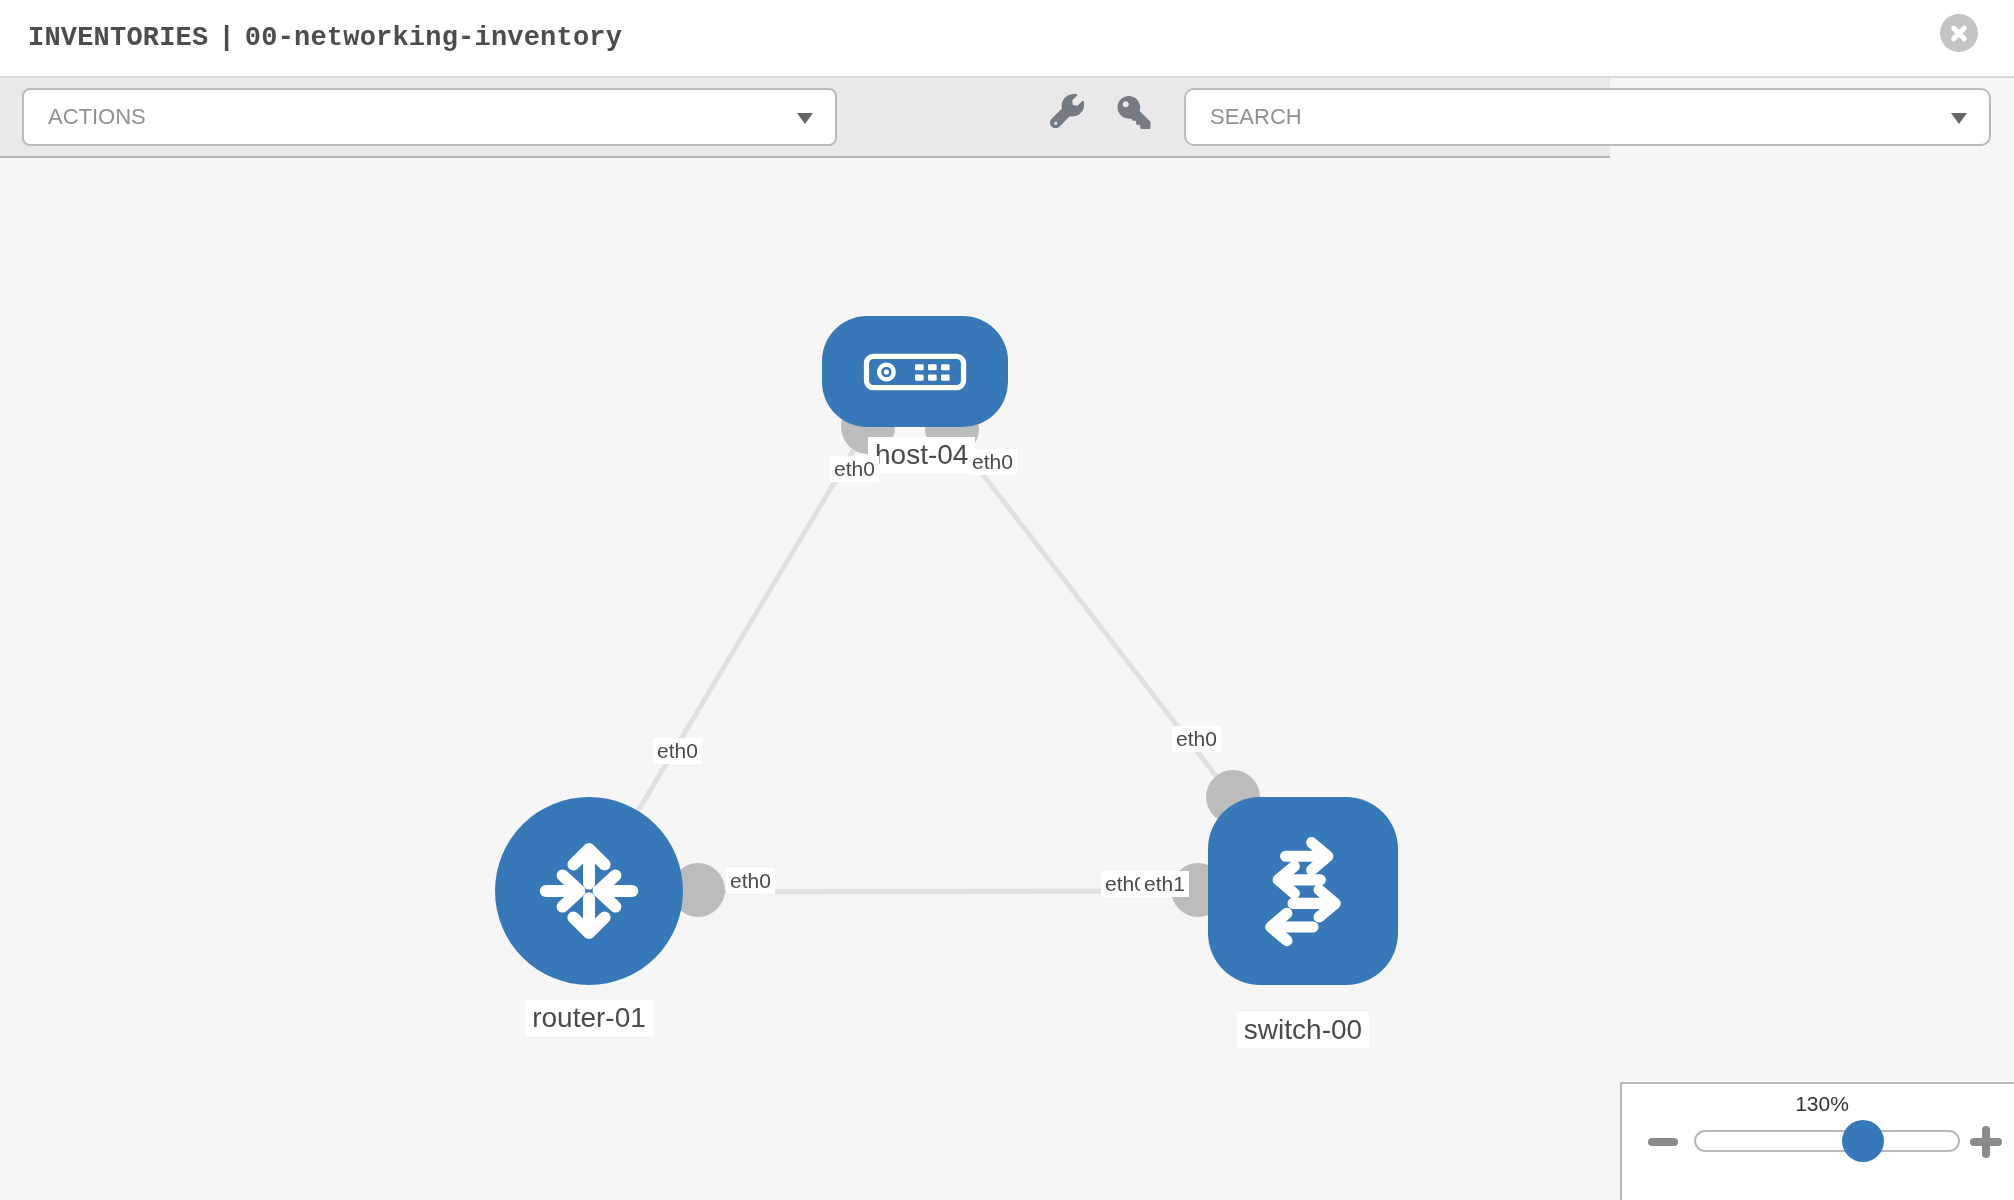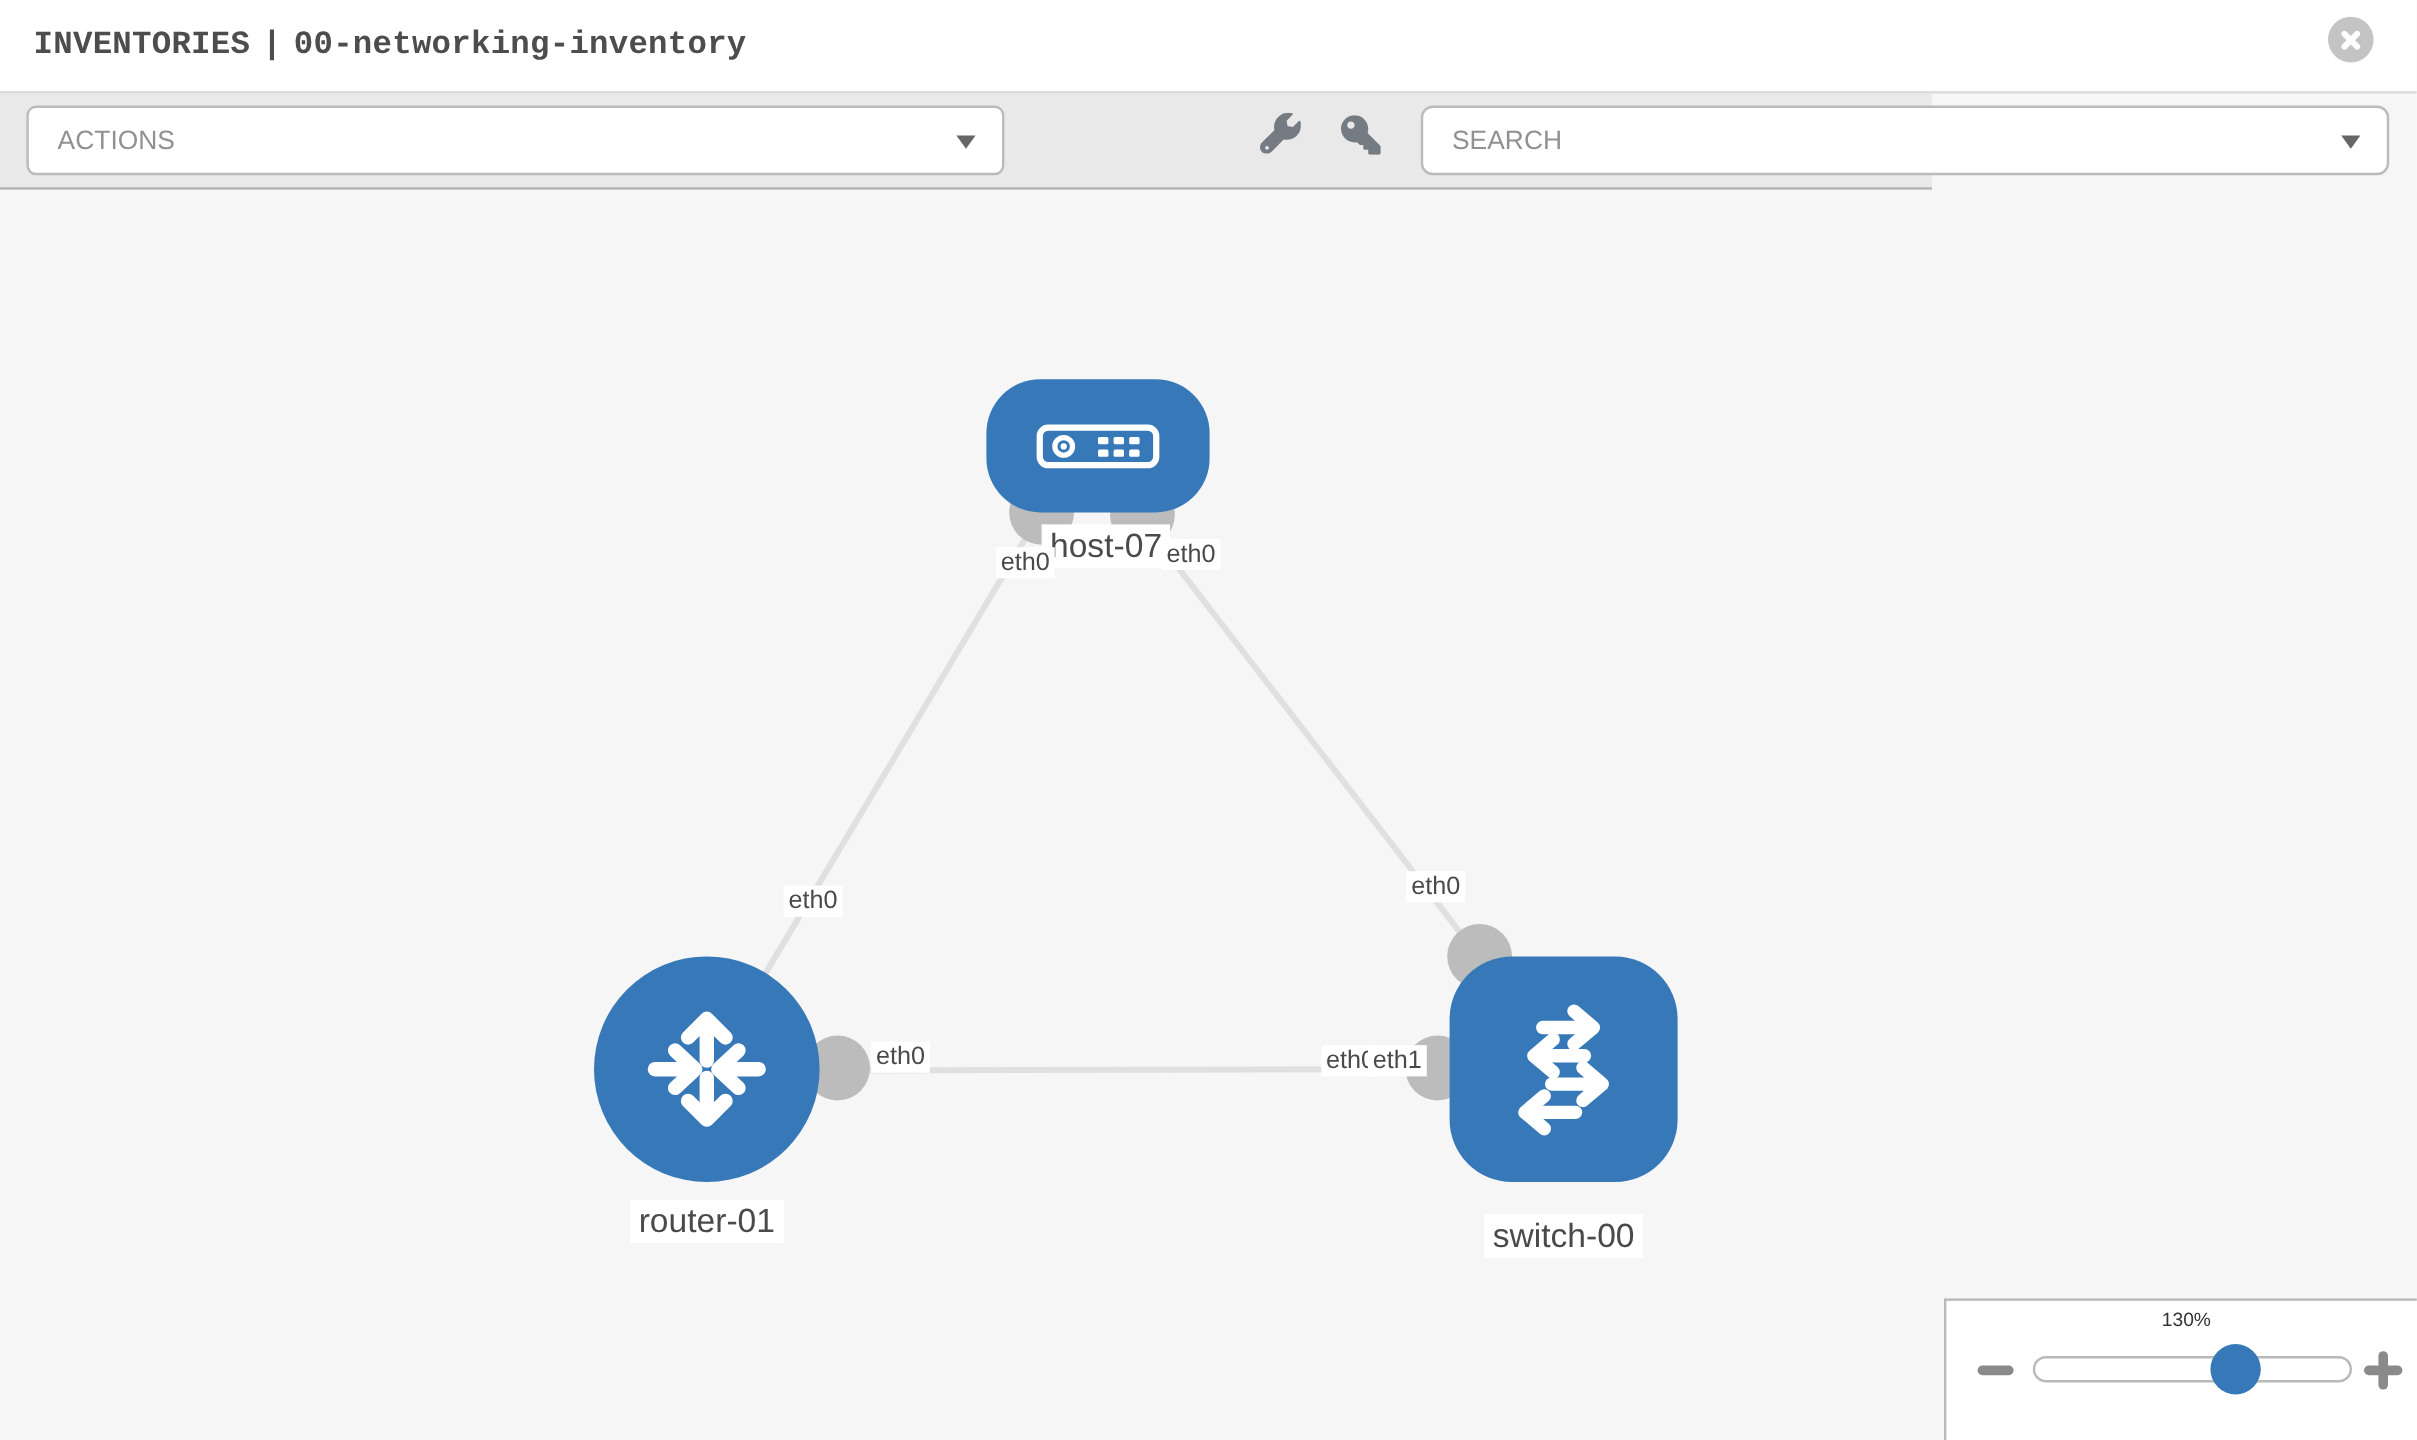--- a/index.html
+++ b/index.html
@@ -56,21 +56,21 @@
   .e3 { left:968px; top:289px; }
   .e4 { left:1172px; top:566px; }
   .e5 { left:726px; top:708px; }
   .e6 { left:1101px; top:711px; }
   .e7 { left:1124px; top:711px;margin-left:16px; }
 
   
   .zoom-panel { position:absolute; left:1620px; top:1082px; width:400px; height:124px;
                 background:#ffffff; border:2px solid #b9b9b9; }
   .zoom-level { position:absolute; left:140px; top:8px; width:120px; text-align:center;
-                font-size:16px; color:#333333; }
+                font-size:21px; color:#333333; }
   .zoom-minus { position:absolute; left:26px; top:54px; width:30px; height:8px;
                 background:#8a8a8a; border-radius:4px; cursor:pointer; }
   .zoom-track { position:absolute; left:72px; top:46px; width:266px; height:22px;
                 background:#ffffff; border:2px solid #b9b9b9; border-radius:12px; cursor:pointer; }
   .zoom-thumb { position:absolute; left:220px; top:36px; width:42px; height:42px;
                 border-radius:50%; background:#3779b8; cursor:grab; }
   .zoom-plus { position:absolute; left:346px; top:40px; width:36px; height:36px; cursor:pointer; }
   .zoom-plus .pbar-h { position:absolute; left:2px; top:14px; width:32px; height:8px;
                        background:#8a8a8a; border-radius:4px; }
   .zoom-plus .pbar-v { position:absolute; left:14px; top:2px; width:8px; height:32px;
@@ -158,21 +158,21 @@
           <path d="M57 11 L70 22 L57 33"></path>
         <path d="M64 41 H34"></path>
           <path d="M43 30 L30 41 L43 52"></path>
         <path d="M42 60 H72"></path>
           <path d="M63 49 L76 60 L63 71"></path>
         <path d="M58 79 H28"></path>
           <path d="M37 68 L24 79 L37 90"></path>
       </svg>
     </div>
 
-    <div class="node-label lbl-host">host-07</div>
+    <div class="node-label lbl-host">host-04</div>
     <div class="node-label lbl-router">router-01</div>
     <div class="node-label lbl-switch">switch-00</div>
 
     <div class="eth-label e1">eth0</div>
     <div class="eth-label e2">eth0</div>
     <div class="eth-label e3">eth0</div>
     <div class="eth-label e4">eth0</div>
     <div class="eth-label e5">eth0</div>
     <div class="eth-label e6">eth0</div>
     <div class="eth-label e7">eth1</div>

